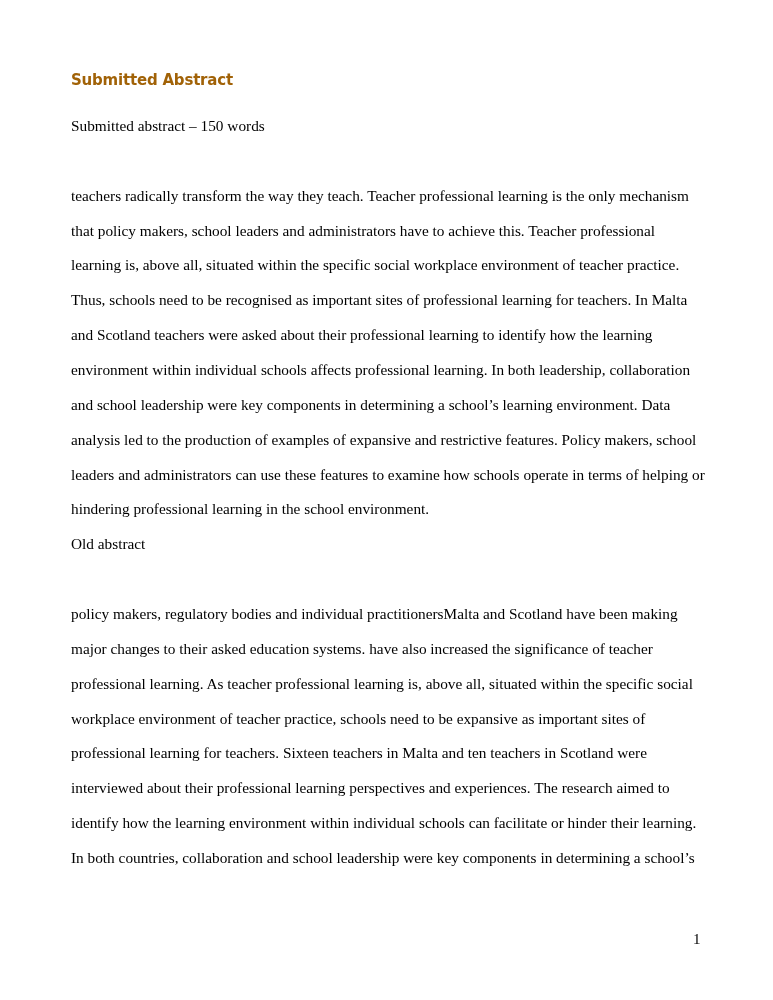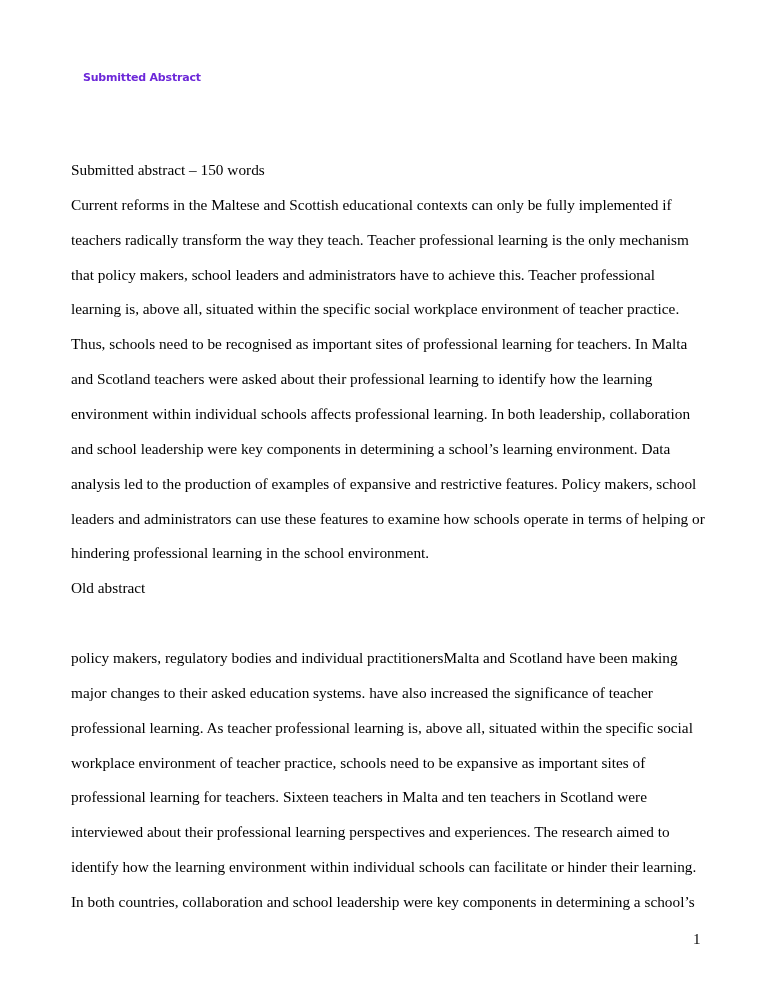--- a/index.html
+++ b/index.html
@@ -1,41 +1,40 @@
 <!DOCTYPE html>
 <html><head>
 <meta charset="utf-8">
 <style>
   html, body { margin: 0; padding: 0; background: #ffffff; }
   body { width: 773px; height: 1000px; position: relative; overflow: hidden; }
   .page { position: absolute; left: 0; top: 0; width: 773px; height: 1000px; background: #fff; }
   .heading {
     position: absolute; left: 71px; top: 71px;
-    font-family: "DejaVu Sans", sans-serif; font-weight: bold; font-size: 11px;
-    color: #6d28d9; letter-spacing: -0.2px; margin-left: 12px;
+    font-family: "DejaVu Sans", sans-serif; font-weight: bold; font-size: 15px;
+    color: #a16207; letter-spacing: -0.2px;
   }
   .line {
     position: absolute; left: 71px;
     font-family: "Liberation Serif", serif; font-size: 15.3px; color: #000;
-    white-space: nowrap; line-height: 18px; margin-top: 44px;
+    white-space: nowrap; line-height: 18px;
   }
   .pagenum {
     position: absolute; left: 693px; top: 931px;
     font-family: "Liberation Serif", serif; font-size: 15px; color: #000;
   }
 </style>
 </head>
 <body>
 
 <div class="page">
   <div class="heading">Submitted Abstract</div>
 
   <div class="line" style="top:117px">Submitted abstract – 150 words</div>
 
-  <div class="line" style="top:152px">Current reforms in the Maltese and Scottish educational contexts can only be fully implemented if</div>
   <div class="line" style="top:187px">teachers radically transform the way they teach. Teacher professional learning is the only mechanism</div>
   <div class="line" style="top:222px">that policy makers, school leaders and administrators have to achieve this. Teacher professional</div>
   <div class="line" style="top:256px">learning is, above all, situated within the specific social workplace environment of teacher practice.</div>
   <div class="line" style="top:291px">Thus, schools need to be recognised as important sites of professional learning for teachers. In Malta</div>
   <div class="line" style="top:326px">and Scotland teachers were asked about their professional learning to identify how the learning</div>
   <div class="line" style="top:361px">environment within individual schools affects professional learning. In both leadership, collaboration</div>
   <div class="line" style="top:396px">and school leadership were key components in determining a school’s learning environment. Data</div>
   <div class="line" style="top:431px">analysis led to the production of examples of expansive and restrictive features. Policy makers, school</div>
   <div class="line" style="top:466px">leaders and administrators can use these features to examine how schools operate in terms of helping or</div>
   <div class="line" style="top:500px">hindering professional learning in the school environment.</div>

